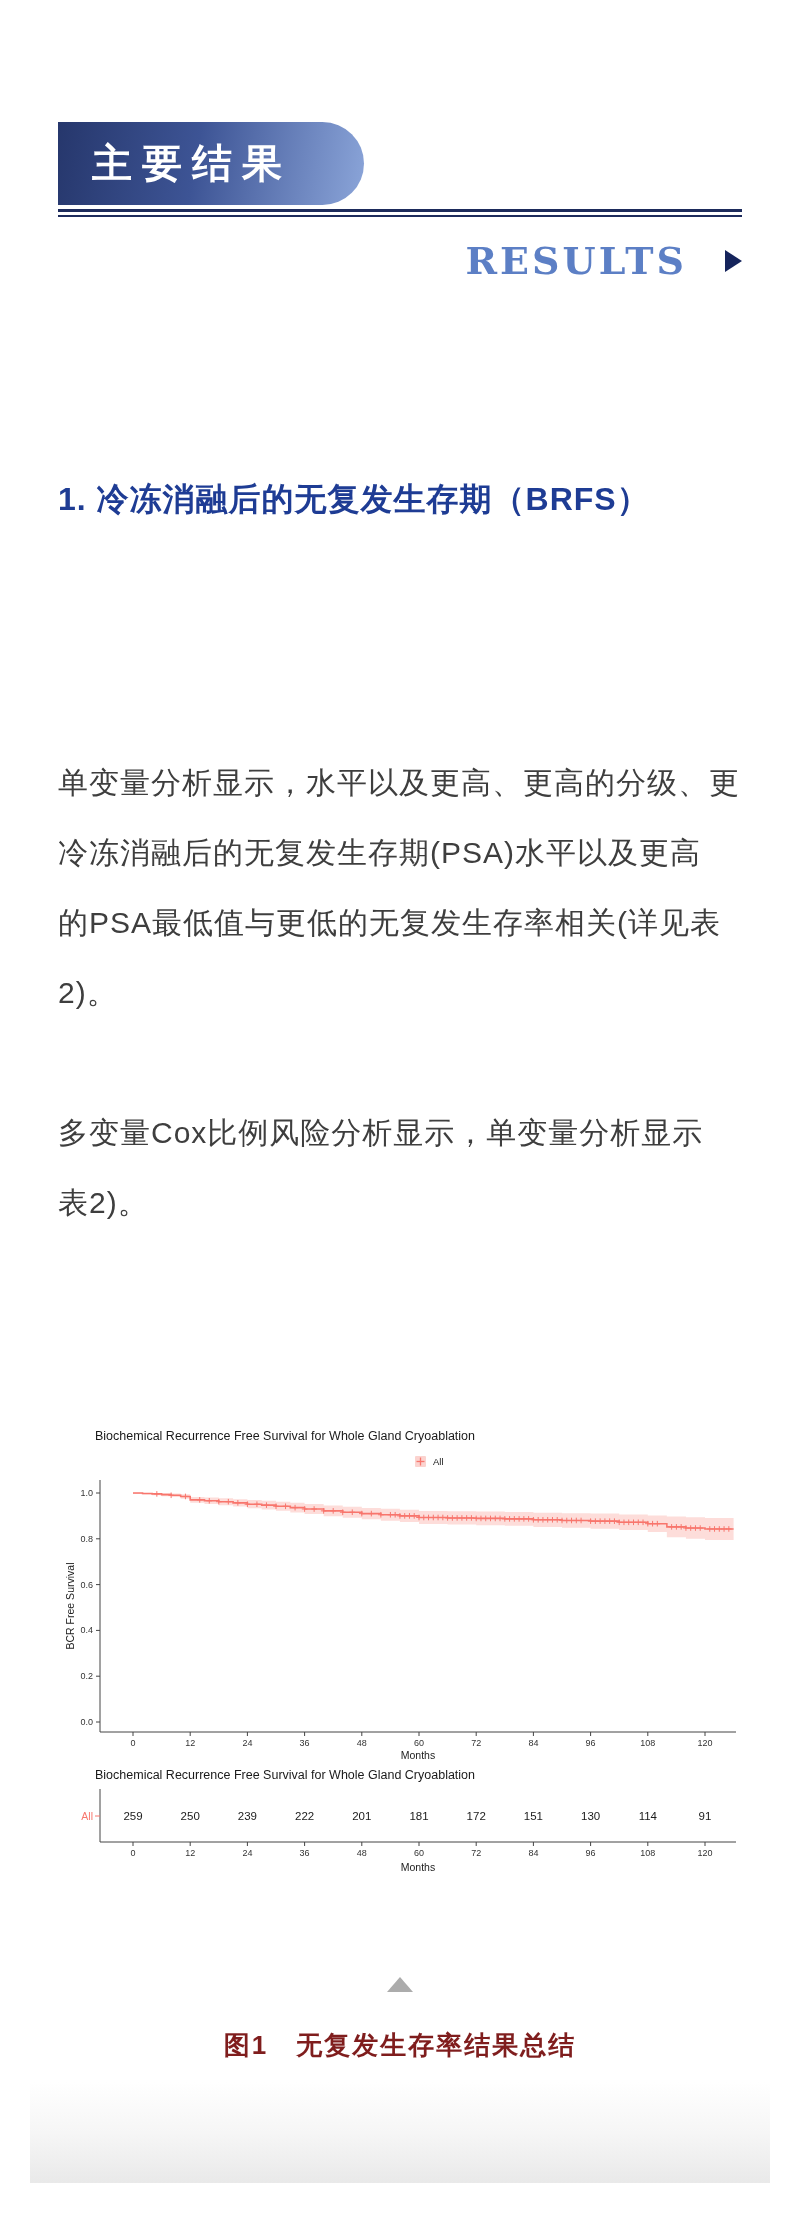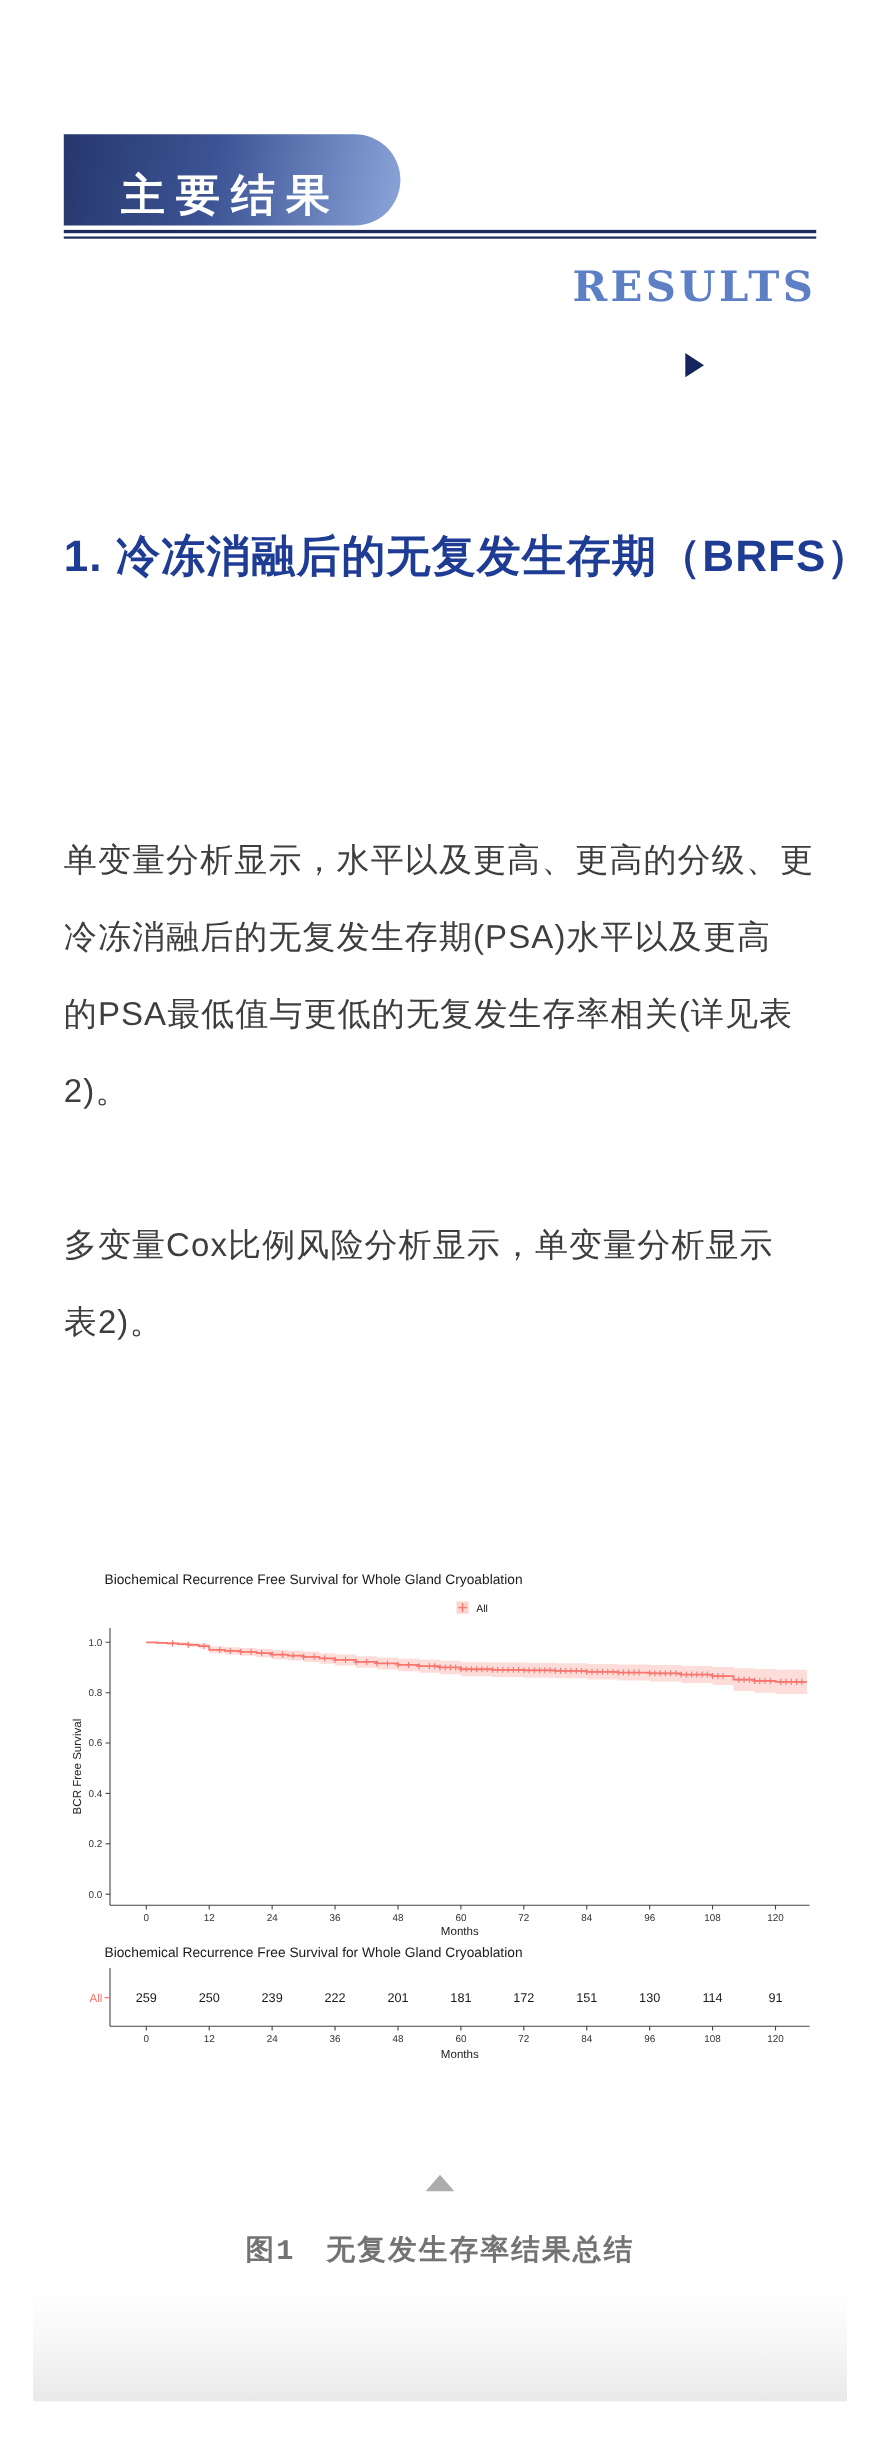--- a/index.html
+++ b/index.html
@@ -1,41 +1,41 @@
 <!DOCTYPE html>
 <html><head>
 <meta charset="utf-8">
 <style>
   html,body{margin:0;padding:0;background:#ffffff;}
   .page{position:relative;width:800px;height:2232px;background:#ffffff;overflow:hidden;
         font-family:"Liberation Sans",sans-serif;}
   .banner{position:absolute;left:58px;top:122px;width:306px;height:83px;
           background:linear-gradient(100deg,#26376c 0%,#3d5495 45%,#8ba5d9 100%);
-          border-radius:0 42px 42px 0;display:flex;align-items:flex-end;
-          padding-left:52px;box-sizing:border-box;}
+          border-radius:0 42px 42px 0;display:flex;align-items:center;
+          padding-left:34px;box-sizing:border-box;}
   .banner-text{font-family:"DejaVu Serif","Liberation Serif",serif;font-weight:bold;
                color:#ffffff;font-size:40px;letter-spacing:10px;}
   .divider{position:absolute;left:58px;top:209px;width:684px;height:8px;
            border-top:3px solid #1d2b5c;border-bottom:2px solid #1d2b5c;box-sizing:border-box;}
-  .results{position:absolute;top:238px;right:58px;display:flex;align-items:center;gap:38px;flex-direction:column;}
+  .results{position:absolute;top:238px;right:58px;display:flex;align-items:center;gap:38px;}
   .results-text{font-family:"DejaVu Serif","Liberation Serif",serif;font-weight:bold;
                 font-size:38px;color:#5c7fc5;letter-spacing:3px;}
   .results-arrow{width:0;height:0;border-left:17px solid #15245c;
                  border-top:11px solid transparent;border-bottom:11px solid transparent;}
-  .heading{position:absolute;left:58px;top:478px;font-size:40px;font-weight:bold;
+  .heading{position:absolute;left:58px;top:478px;font-size:32px;font-weight:bold;
            color:#1e3c94;letter-spacing:1px;}
   .para{position:absolute;left:58px;width:690px;font-size:30px;color:#3e3e3e;letter-spacing:1px;}
   .para .line{height:70px;line-height:70px;white-space:nowrap;}
   .chart-svg{position:absolute;left:60px;}
   .chart-svg text{font-family:"Liberation Sans",sans-serif;}
   .collapse{position:absolute;left:387px;top:1977px;width:0;height:0;cursor:pointer;
             border-left:13px solid transparent;border-right:13px solid transparent;
             border-bottom:15px solid #acacac;}
   .caption{position:absolute;left:0;top:2028px;width:800px;text-align:center;
-           font-size:26px;font-weight:bold;color:#737373;letter-spacing:2px;font-family:Liberation Mono, monospace;}
+           font-size:26px;font-weight:bold;color:#7f1d1d;letter-spacing:2px;}
   .bottom-card{position:absolute;left:30px;top:2082px;width:740px;height:101px;
                background:linear-gradient(180deg,#ffffff 0%,#f6f6f6 50%,#e9e9e9 100%);}
 </style>
 </head>
 <body>
 
 <div class="page">
 
   <div class="banner">
     <span class="banner-text">主要结果</span>

